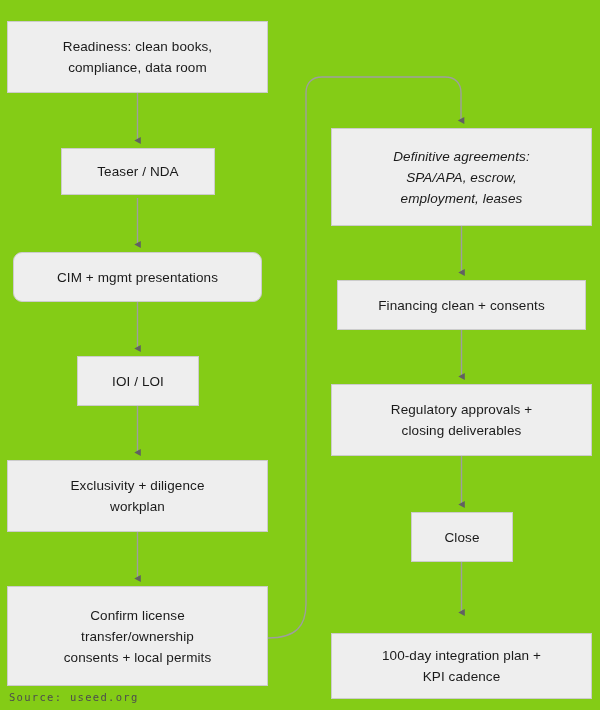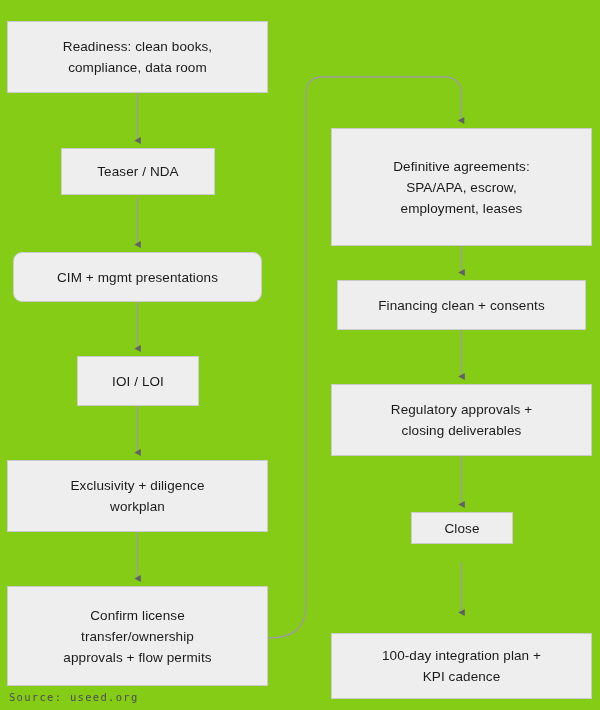--- a/index.html
+++ b/index.html
@@ -110,32 +110,32 @@
 
   <div class="node" style="left:13px; top:252px; width:249px; height:50px;border-radius:9px;">CIM + mgmt presentations</div>
 
   <div class="node" style="left:77px; top:356px; width:122px; height:50px;">IOI / LOI</div>
 
   <div class="node" style="left:7px; top:460px; width:261px; height:72px;">Exclusivity + diligence
 workplan</div>
 
   <div class="node" style="left:7px; top:586px; width:261px; height:100px;">Confirm license
 transfer/ownership
-approvals + flow permits</div>
+consents + local permits</div>
 
-  <div class="node" style="left:331px; top:128px; width:261px; height:118px;">Definitive agreements:
+  <div class="node" style="left:331px; top:128px; width:261px; height:98px;font-style:italic;">Definitive agreements:
 SPA/APA, escrow,
 employment, leases</div>
 
   <div class="node" style="left:337px; top:280px; width:249px; height:50px;">Financing clean + consents</div>
 
   <div class="node" style="left:331px; top:384px; width:261px; height:72px;">Regulatory approvals +
 closing deliverables</div>
 
-  <div class="node" style="left:411px; top:512px; width:102px; height:32px;">Close</div>
+  <div class="node" style="left:411px; top:512px; width:102px; height:50px;">Close</div>
 
   <div class="node" style="left:331px; top:620px; width:261px; height:66px;margin-top:13px;">100-day integration plan +
 KPI cadence</div>
 
 
   <div id="source-note">Source: useed.org</div>
 
 </div>
 
 </body></html>

